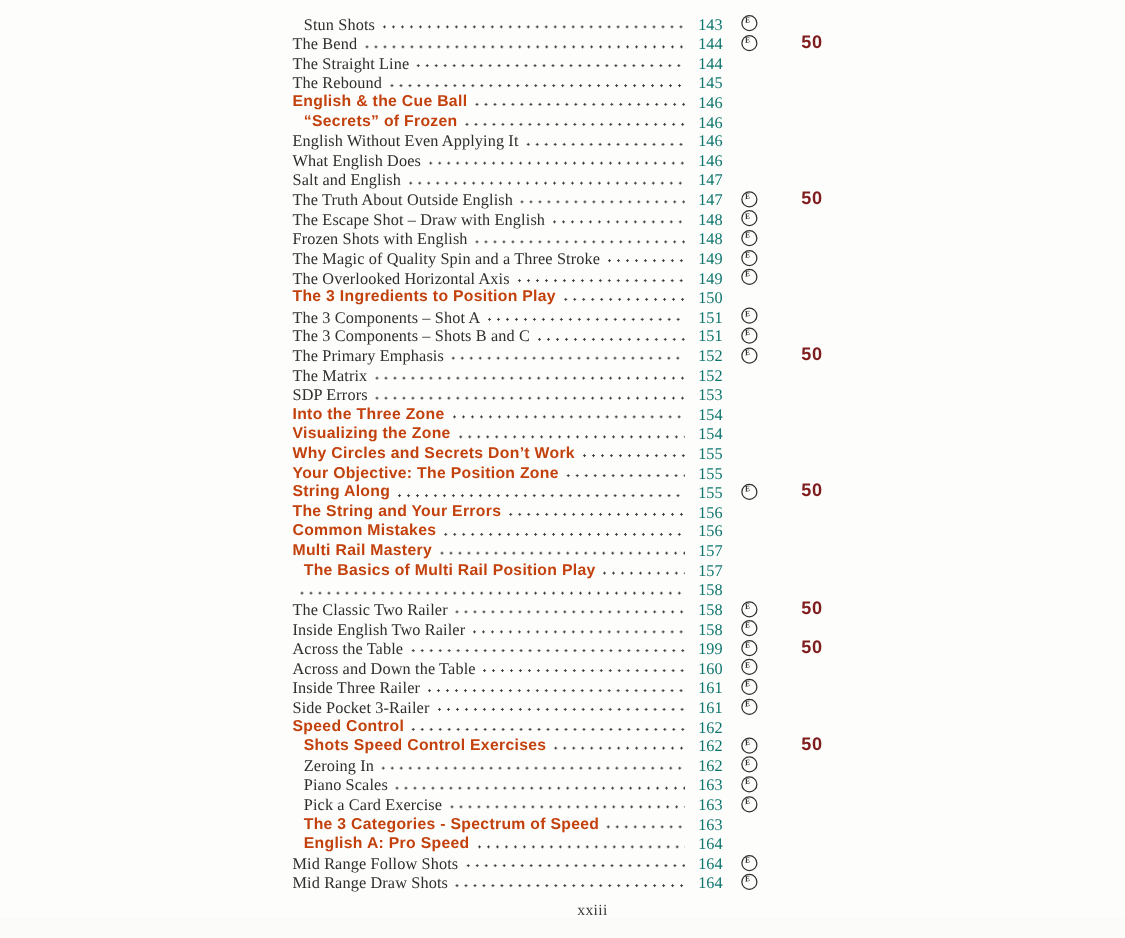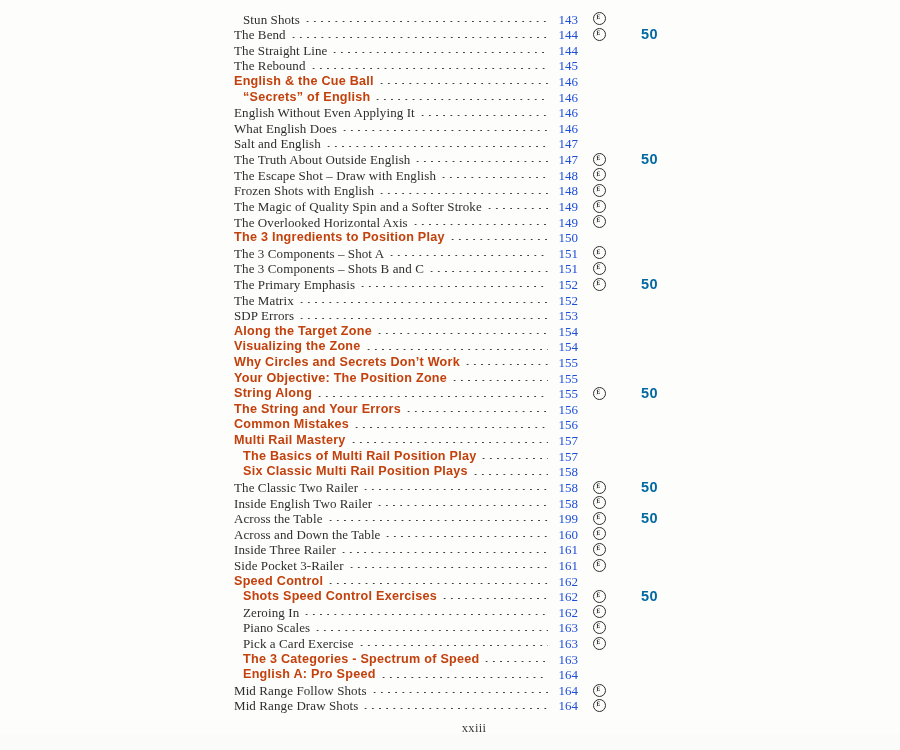--- a/index.html
+++ b/index.html
@@ -47,21 +47,21 @@
     flex: 1 1 auto;
     height: 15px;
     margin-left: 4px;
     background-image: radial-gradient(circle, #3d3d3d 0.85px, rgba(0,0,0,0) 1.05px);
     background-size: 7.2px 7.2px;
     background-repeat: repeat-x;
     background-position: left calc(100% - 1.5px);
   }
   .pg {
     font: 400 13px/15px "Liberation Serif", serif;
-    color: #1d4ed8;
+    color: #0f766e;
     flex: 0 0 30px;
     width: 30px;
     text-align: right;
   }
   .iconcol {
     flex: 0 0 27px;
     width: 27px;
     padding-left: 15px;
     display: flex;
     align-items: center;
@@ -80,21 +80,21 @@
     left: 1.6px; top: 0.2px;
     font: italic 700 6.5px "Liberation Serif", serif;
     color: #2f2f2f;
     transform: rotate(-10deg);
   }
   .badgecol {
     flex: 0 0 45px;
     width: 45px;
     padding-left: 21px;
     font: 700 14.5px/15px "Liberation Sans", sans-serif;
-    color: #0369a1;
+    color: #7f1d1d;
     letter-spacing: 0.5px;
     margin-top: 20px;
   }
   .hidden { visibility: hidden; }
   #folio {
     position: absolute;
     left: 0; top: 721px;
     width: 900px;
     text-align: center;
     font: 400 12.5px "Liberation Serif", serif;
@@ -174,21 +174,21 @@
       <span class="iconcol">
         <span class="ball hidden">
           
         </span>
       </span>
       <span class="badgecol"></span>
     </div>
 
     <div class="row bold indent1">
       <div class="main-cell">
-        <span class="title">“Secrets” of English</span>
+        <span class="title">“Secrets” of Frozen</span>
         <span class="dots"></span>
         <span class="pg">146</span>
       </div>
       <span class="iconcol">
         <span class="ball hidden">
           
         </span>
       </span>
       <span class="badgecol"></span>
     </div>
@@ -272,21 +272,21 @@
       <span class="iconcol">
         <span class="ball">
           <span class="e">E</span>
         </span>
       </span>
       <span class="badgecol"></span>
     </div>
 
     <div class="row">
       <div class="main-cell">
-        <span class="title">The Magic of Quality Spin and a Softer Stroke</span>
+        <span class="title">The Magic of Quality Spin and a Three Stroke</span>
         <span class="dots"></span>
         <span class="pg">149</span>
       </div>
       <span class="iconcol">
         <span class="ball">
           <span class="e">E</span>
         </span>
       </span>
       <span class="badgecol"></span>
     </div>
@@ -384,21 +384,21 @@
       <span class="iconcol">
         <span class="ball hidden">
           
         </span>
       </span>
       <span class="badgecol"></span>
     </div>
 
     <div class="row bold">
       <div class="main-cell">
-        <span class="title">Along the Target Zone</span>
+        <span class="title">Into the Three Zone</span>
         <span class="dots"></span>
         <span class="pg">154</span>
       </div>
       <span class="iconcol">
         <span class="ball hidden">
           
         </span>
       </span>
       <span class="badgecol"></span>
     </div>
@@ -510,21 +510,20 @@
       <span class="iconcol">
         <span class="ball hidden">
           
         </span>
       </span>
       <span class="badgecol"></span>
     </div>
 
     <div class="row bold indent1">
       <div class="main-cell">
-        <span class="title">Six Classic Multi Rail Position Plays</span>
         <span class="dots"></span>
         <span class="pg">158</span>
       </div>
       <span class="iconcol">
         <span class="ball hidden">
           
         </span>
       </span>
       <span class="badgecol"></span>
     </div>

